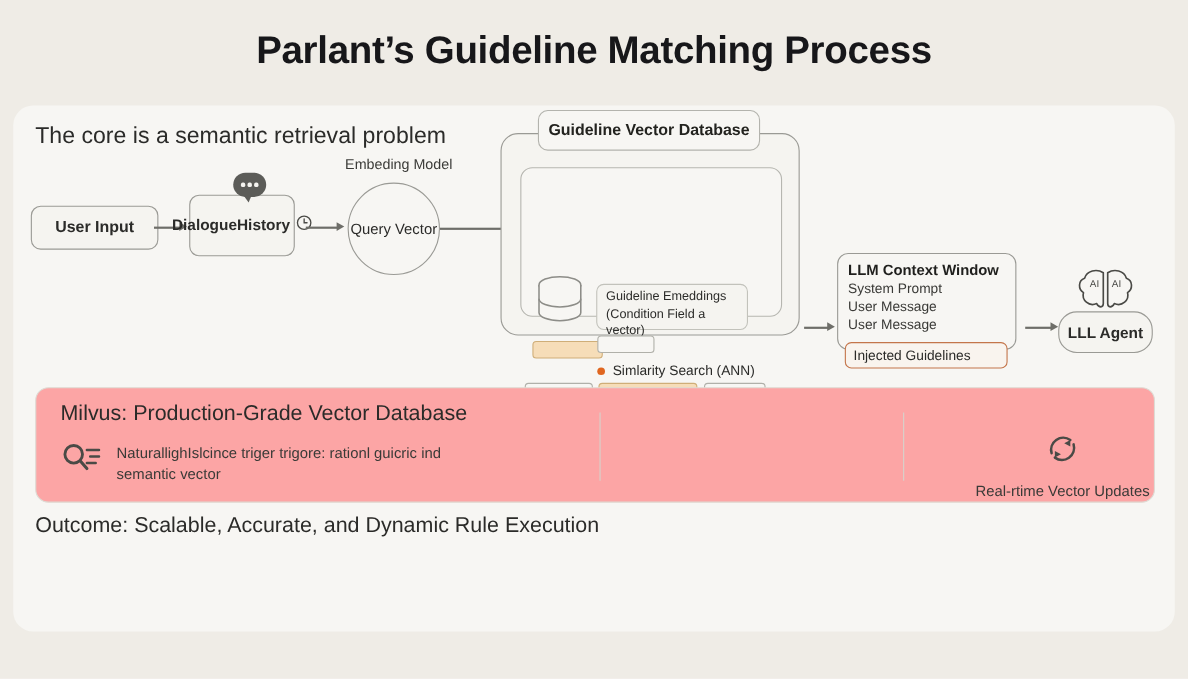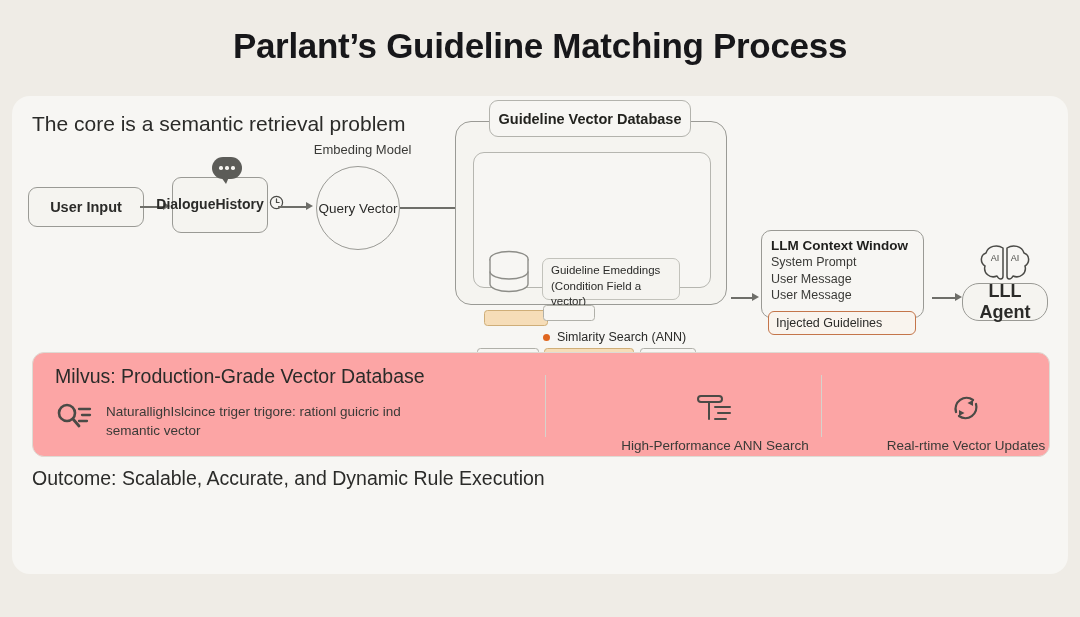--- a/index.html
+++ b/index.html
@@ -211,21 +211,21 @@
     display: flex; align-items: center;
     padding-left: 7px;
     font-size: 12.5px;
     color: #2b2b29;
   }
 
   
   #lll-agent {
     left: 962px; top: 283px;
     width: 86px; height: 38px;
-    font-size: 18px;
+    font-size: 14px;
     border-radius: 17px;
   }
   .brain-icon { position: absolute; left: 973px; top: 240px; }
 
   
   .milvus {
     position: absolute;
     left: 32px; top: 352px;
     width: 1018px; height: 105px;
     background: #fca5a5;
@@ -372,30 +372,20 @@
         <circle cx="12" cy="12" r="8" fill="none" stroke="#4a4a46" stroke-width="2.6"></circle>
         <path d="M18 18 L24 25" stroke="#4a4a46" stroke-width="2.8" stroke-linecap="round"></path>
         <path d="M24 8 H35 M27 14 H35 M24 20 H32" stroke="#4a4a46" stroke-width="2.3" stroke-linecap="round"></path>
       </svg>
     </span>
     <span class="mf-text">NaturallighIslcince triger trigore: rationl guicric ind semantic vector</span>
   </div>
 
   <div class="divider" style="left:512px;"></div>
 
-  <div class="milvus-col" style="left:548px; width:268px;">
-    <span>
-      <svg width="38" height="34" viewBox="0 0 38 34">
-        <path d="M5 5 H23 A3 3 0 0 1 23 11 H5 A3 3 0 0 1 5 5 Z" fill="none" stroke="#4a4a46" stroke-width="2"></path>
-        <path d="M13 11 V28" stroke="#4a4a46" stroke-width="2" stroke-linecap="round"></path>
-        <path d="M19 16 H34 M22 22 H34 M19 28 H30" stroke="#4a4a46" stroke-width="2" stroke-linecap="round"></path>
-      </svg>
-    </span>
-    <span class="label">High-Performance ANN Search</span>
-  </div>
 
   <div class="divider" style="left:788px;"></div>
 
   <div class="milvus-col" style="left:818px; width:230px;">
     <span>
       <svg width="34" height="34" viewBox="0 0 34 34">
         <path d="M27 13 A11 11 0 0 1 10 25" fill="none" stroke="#4a4a46" stroke-width="2.3" stroke-linecap="round"></path>
         <path d="M7 21 A11 11 0 0 1 24 9" fill="none" stroke="#4a4a46" stroke-width="2.3" stroke-linecap="round"></path>
         <path d="M24 9 L24 15 L18.5 12 Z" fill="#4a4a46"></path>
         <path d="M10 25 L10 19 L15.5 22 Z" fill="#4a4a46"></path>

